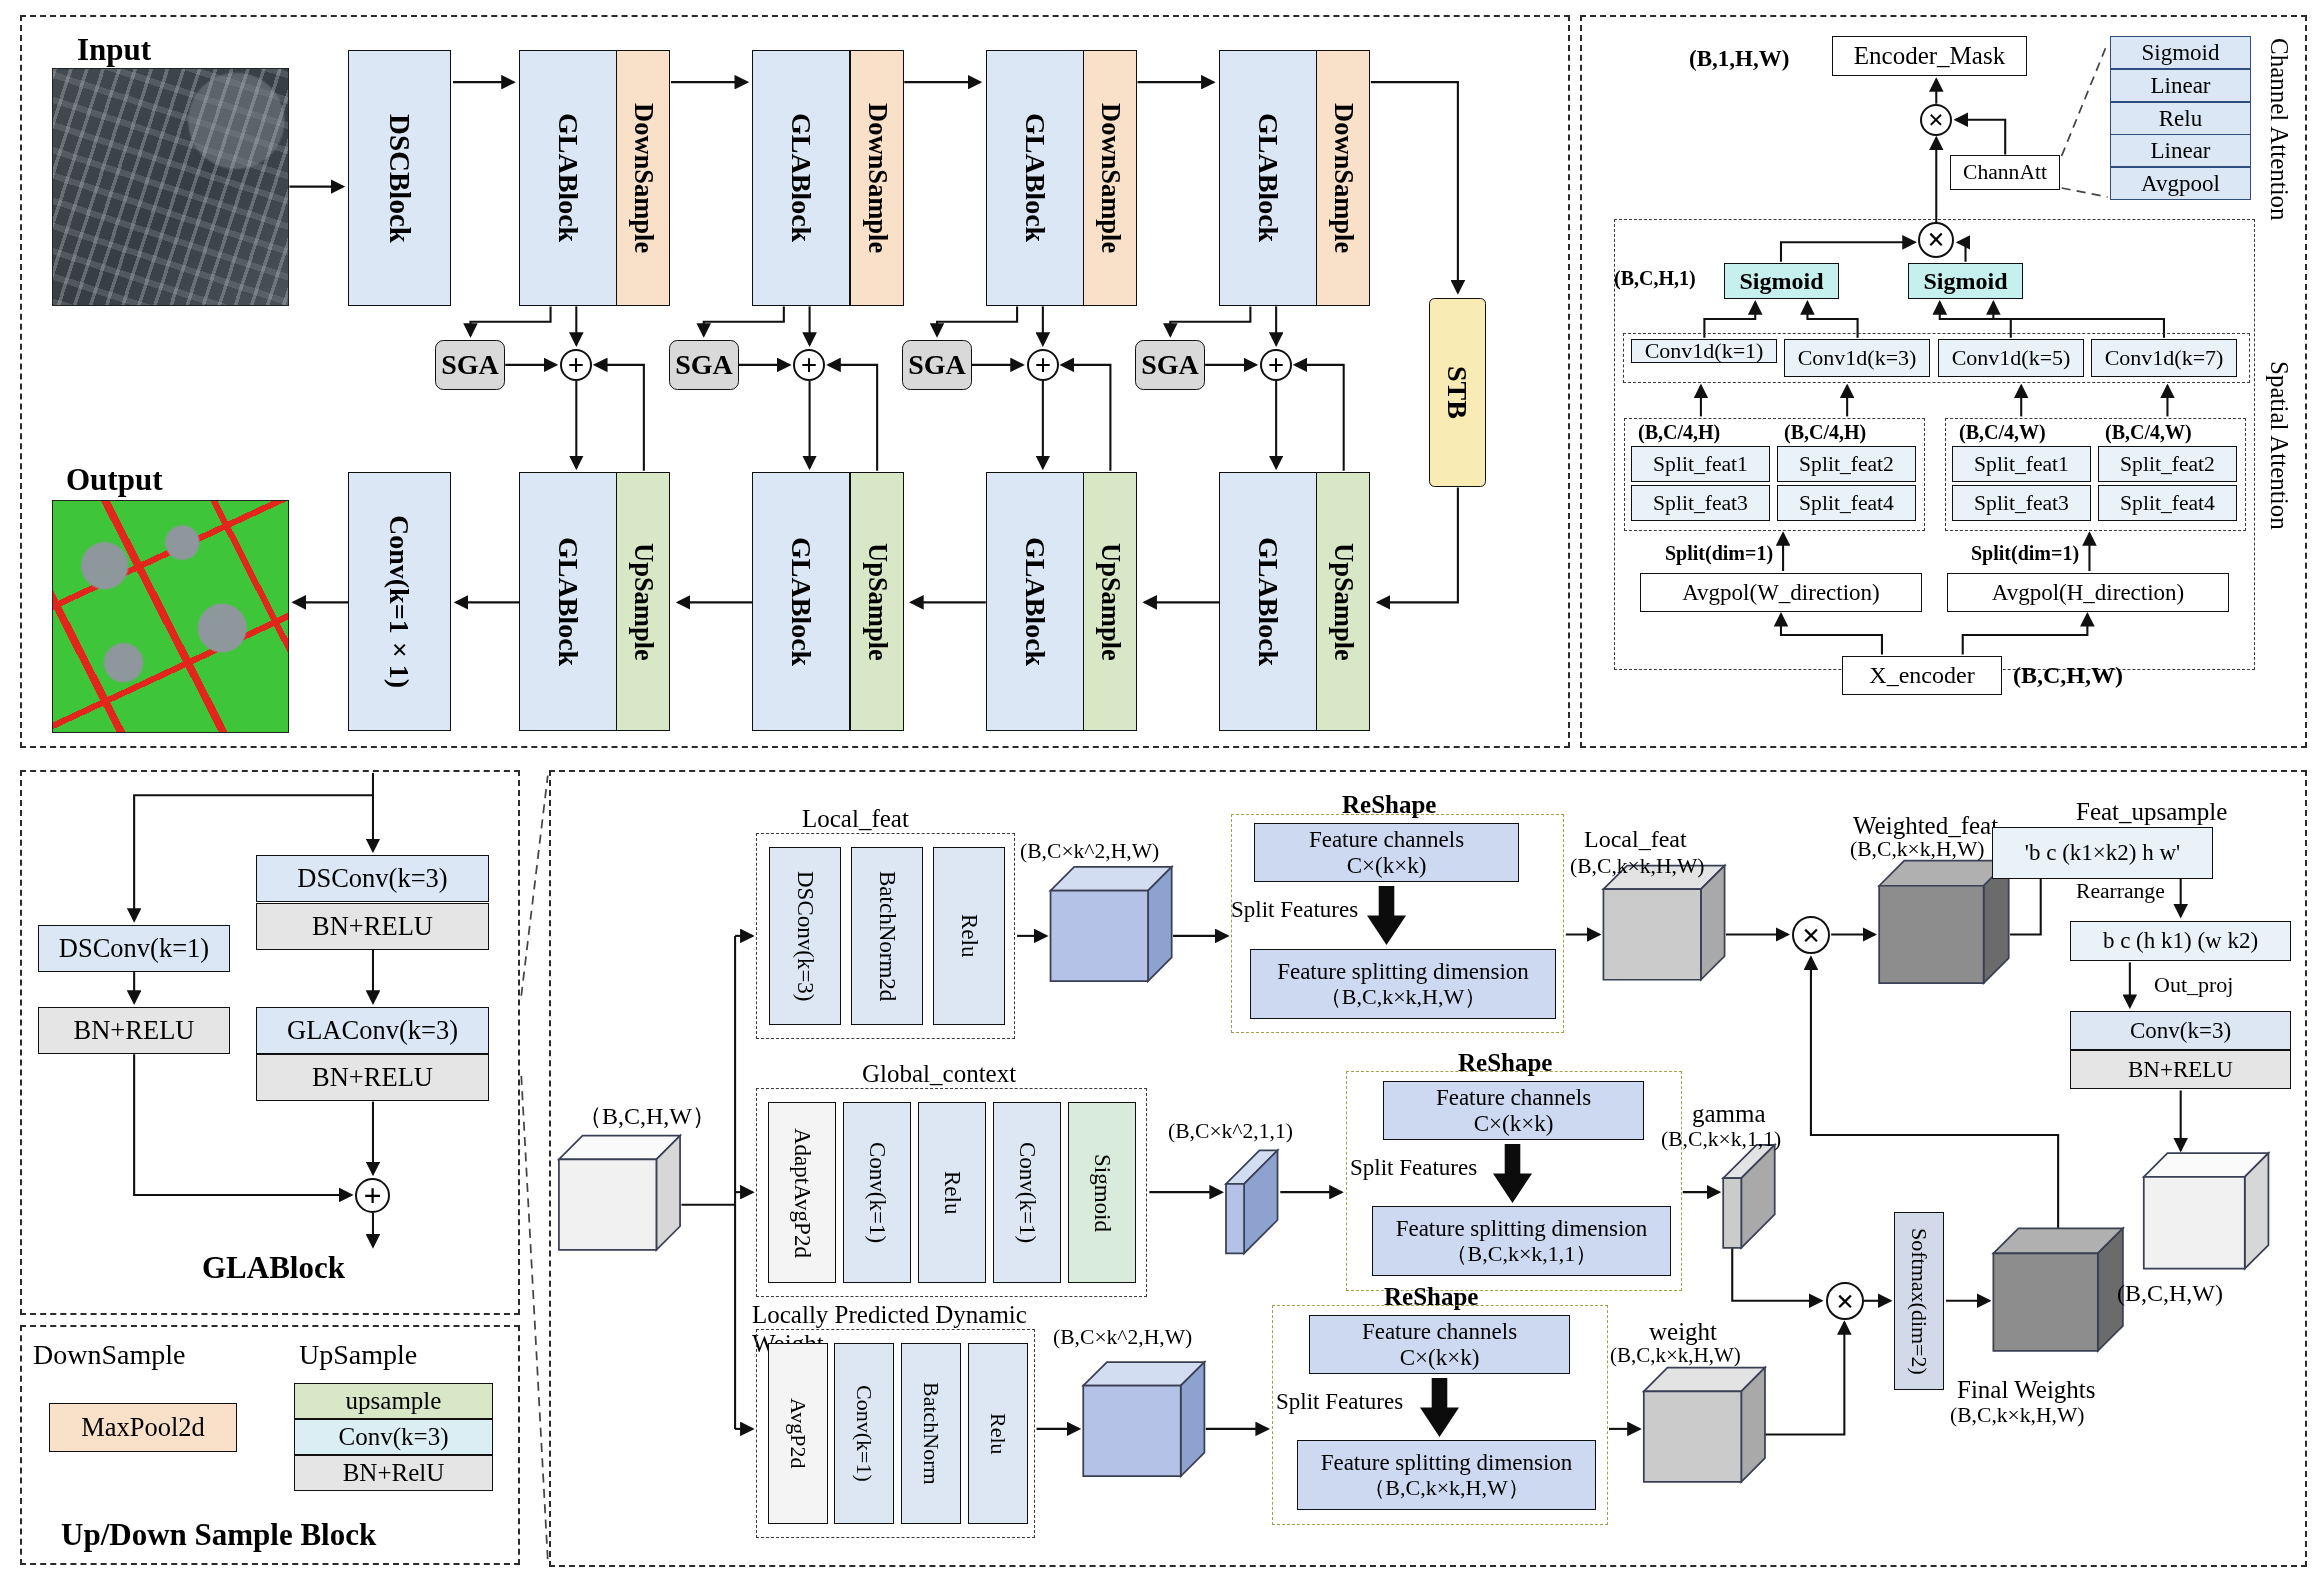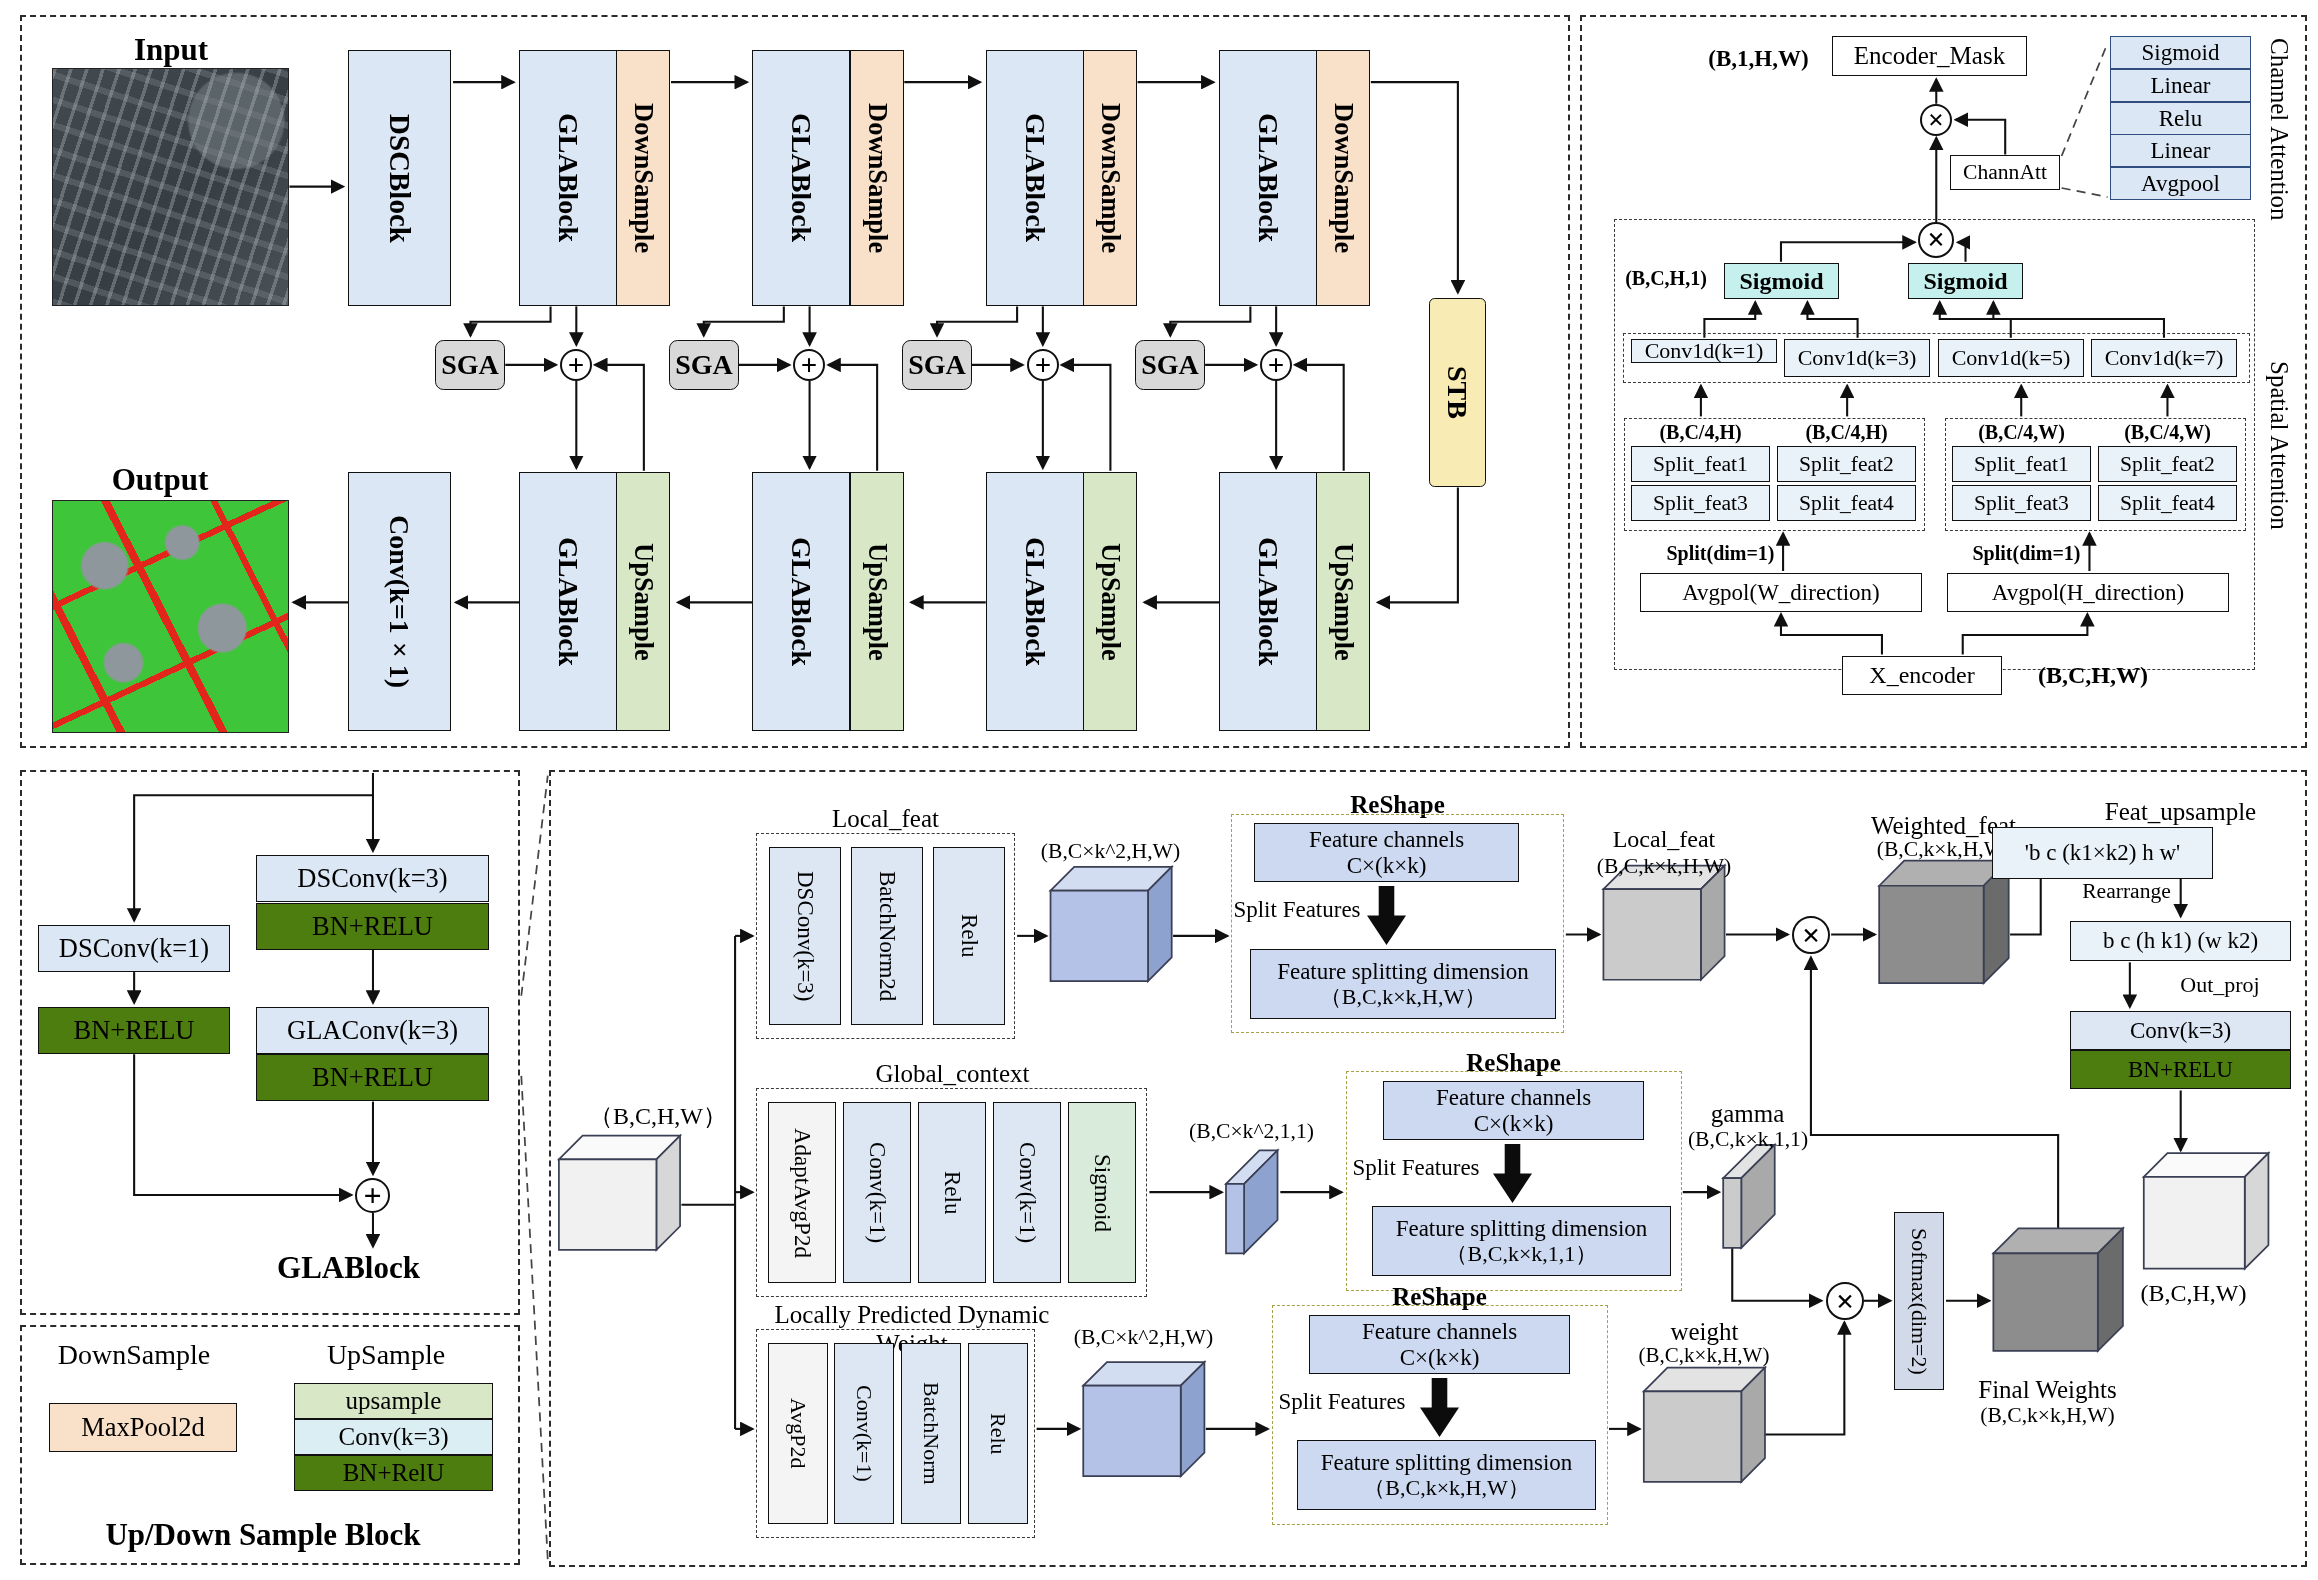--- a/index.html
+++ b/index.html
@@ -7,33 +7,33 @@
   #root{position:relative;width:2319px;height:1580px;background:#fff;overflow:hidden}
   #wires{position:absolute;left:0;top:0}
   #wires line,#wires polyline{stroke:#101010;stroke-width:3;fill:none}
   #wires .m{marker-end:url(#ah)}
   #wires .dsh{stroke-dasharray:13 9;stroke-width:2.5;stroke:#444}
   .panel{position:absolute;border:2.1px dashed #2b2b2b}
   .grp{position:absolute;border:1.7px dashed #3a3a3a}
   .grp.olive{border-color:#a2a24a}
   .bx{position:absolute;border:1.7px solid #101010;background:#fff;display:flex;align-items:center;justify-content:center;text-align:center;line-height:1.12}
   .col{flex-direction:column}
-  .lb{position:absolute;text-align:center;line-height:1.15}
+  .lb{position:absolute;text-align:left;line-height:1.15}
   .vt{writing-mode:vertical-rl;text-orientation:mixed}
   .vlabel{position:absolute;writing-mode:vertical-rl;text-align:center}
   .b{font-weight:bold}
   .r12{border-radius:8.4px}
   .r8{border-radius:5.6px}
   .op{position:absolute;border:2.1px solid #101010;border-radius:50%;background:#fff;display:flex;align-items:center;justify-content:center;font-weight:bold;z-index:3}
   .bigarrow{position:absolute;background:#0c0c0c;clip-path:polygon(30% 0,70% 0,70% 50%,100% 50%,50% 100%,0 50%,30% 50%)}
   .f29{font-size:20px}.f30{font-size:21px}.f31{font-size:21.6px}.f32{font-size:22px}.f33{font-size:23px}
   .f34{font-size:24px}.f36{font-size:25px}.f38{font-size:26.5px}.f40{font-size:28px}.f42{font-size:29px}
   .f44{font-size:31px}.f46{font-size:32px}
   .c-blue{background:#dbe7f4}.c-blue3{background:#dde7f4}.c-peach{background:#f9e0c8}.c-green{background:#d8e7c6}
-  .c-yellow{background:#f8ecb4}.c-gray{background:#d9d9d9}.c-peri{background:#4d7c0f}.c-cyan{background:#c6f0ee}
+  .c-yellow{background:#f8ecb4}.c-gray{background:#d9d9d9}.c-peri{background:#e5e5e5}.c-cyan{background:#c6f0ee}
   .c-cyan2{background:#daeef3}.c-mint{background:#d9ecdb}.c-soft{background:#e9f1f9}.c-slate{background:#d2d9e8}
   .c-wht2{background:#f4f4f4}.c-lblue2{background:#ccd9f0}
   .stackbx{border:1.7px solid #2f4d7f}
   #input-img{position:absolute;border:1.4px solid #222;background:
     repeating-linear-gradient(108deg,rgba(190,197,203,.33) 0 3.5px,rgba(190,197,203,0) 3.5px 15.3px),
     repeating-linear-gradient(18deg,rgba(120,128,134,.38) 0 6.3px,rgba(120,128,134,0) 6.3px 24px),
     radial-gradient(circle at 78% 22%,#5b6469 0 18%,transparent 19%),
     linear-gradient(135deg,#434b50,#373e43 55%,#4a5257)}
   #output-img{position:absolute;border:1.4px solid #222;background:
     radial-gradient(circle at 22% 28%,#8e979c 0 9%,transparent 10%),

